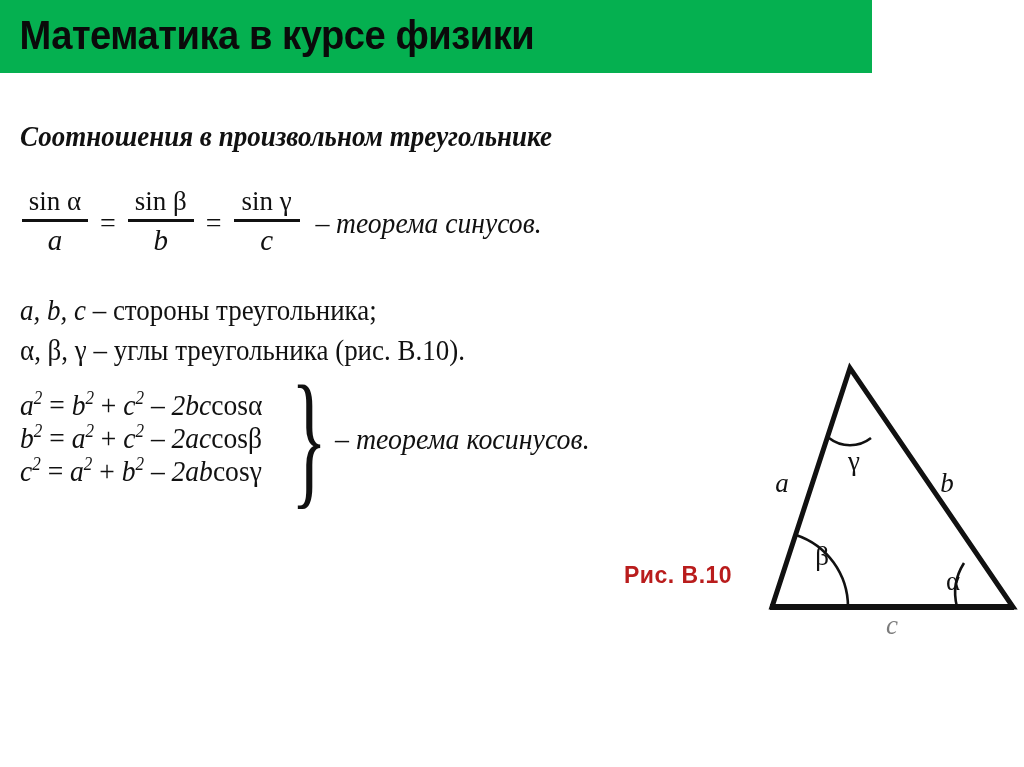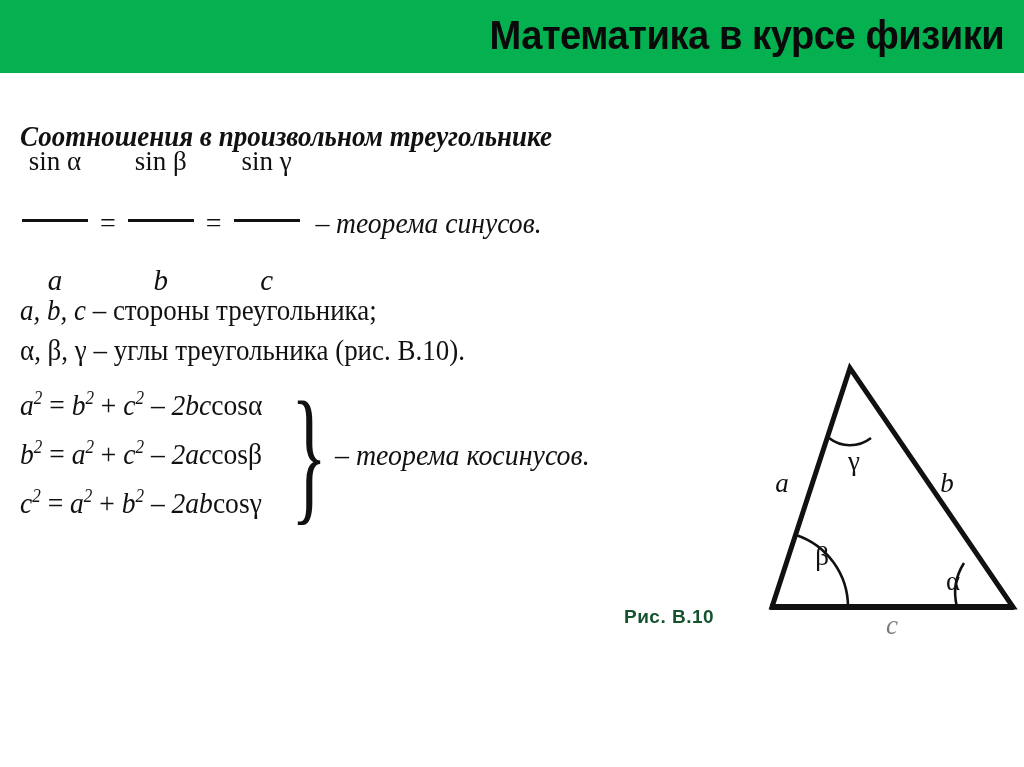--- a/index.html
+++ b/index.html
@@ -15,26 +15,26 @@
     overflow: hidden;
     font-family: "Liberation Serif", "DejaVu Serif", serif;
     color: #111111;
   }
 
   
   #header-bar {
     position: absolute;
     left: 0;
     top: 0;
-    width: 1024px;
+    width: 872px;
     height: 73px;
     background: #05b050;
     display: flex;
     align-items: center;
-    justify-content: flex-end;
+    justify-content: flex-start;
   }
   #slide-title {
     font-family: "Liberation Sans", "DejaVu Sans", sans-serif;
     font-weight: bold;
     font-size: 41px;
     line-height: 1;
     letter-spacing: -0.5px;
     color: #0a0a0a;
     transform: scaleX(0.93);
     transform-origin: center center;
@@ -70,21 +70,20 @@
     height: 96px;
   }
   .fraction {
     display: inline-flex;
     flex-direction: column;
     align-items: center;
     justify-content: center;
     font-size: 27px;
     line-height: 1.12;
     padding: 0 2px;
-    gap: 40px;
   }
   .fraction .numer,
   .fraction .denom {
     display: block;
     white-space: nowrap;
     padding: 0 4px;
   }
   .fraction .numer { font-style: normal; }
   .fraction .denom { font-style: italic; font-size: 29px; }
   .fraction .bar {
@@ -128,21 +127,21 @@
 
   
   #law-of-cosines {
     margin-top: 22px;
     display: flex;
     align-items: center;
   }
   #cosine-equations {
     display: flex;
     flex-direction: column;
-    gap: 20px;
+    gap: 4px;
   }
   .cos-equation {
     font-size: 29px;
     line-height: 1;
     white-space: nowrap;
     font-style: italic;
     transform: scaleX(0.95);
     transform-origin: left center;
   }
   .cos-equation .upright { font-style: normal; }
@@ -183,25 +182,24 @@
     top: 350px;
     width: 424px;
     height: 300px;
   }
   #figure-caption {
     position: absolute;
     left: 24px;
     top: 212px;
     font-family: "Liberation Sans", "DejaVu Sans", sans-serif;
     font-weight: bold;
-    font-size: 19px;
+    font-size: 23px;
     letter-spacing: 0.5px;
-    color: #14532d;
-    white-space: nowrap;
-    margin-top: 44px;
+    color: #b91c1c;
+    white-space: nowrap;
   }
   #triangle-svg {
     position: absolute;
     left: 0;
     top: 0;
   }
   .fig-label {
     font-family: "Liberation Serif", "DejaVu Serif", serif;
     font-style: italic;
     font-size: 27px;

